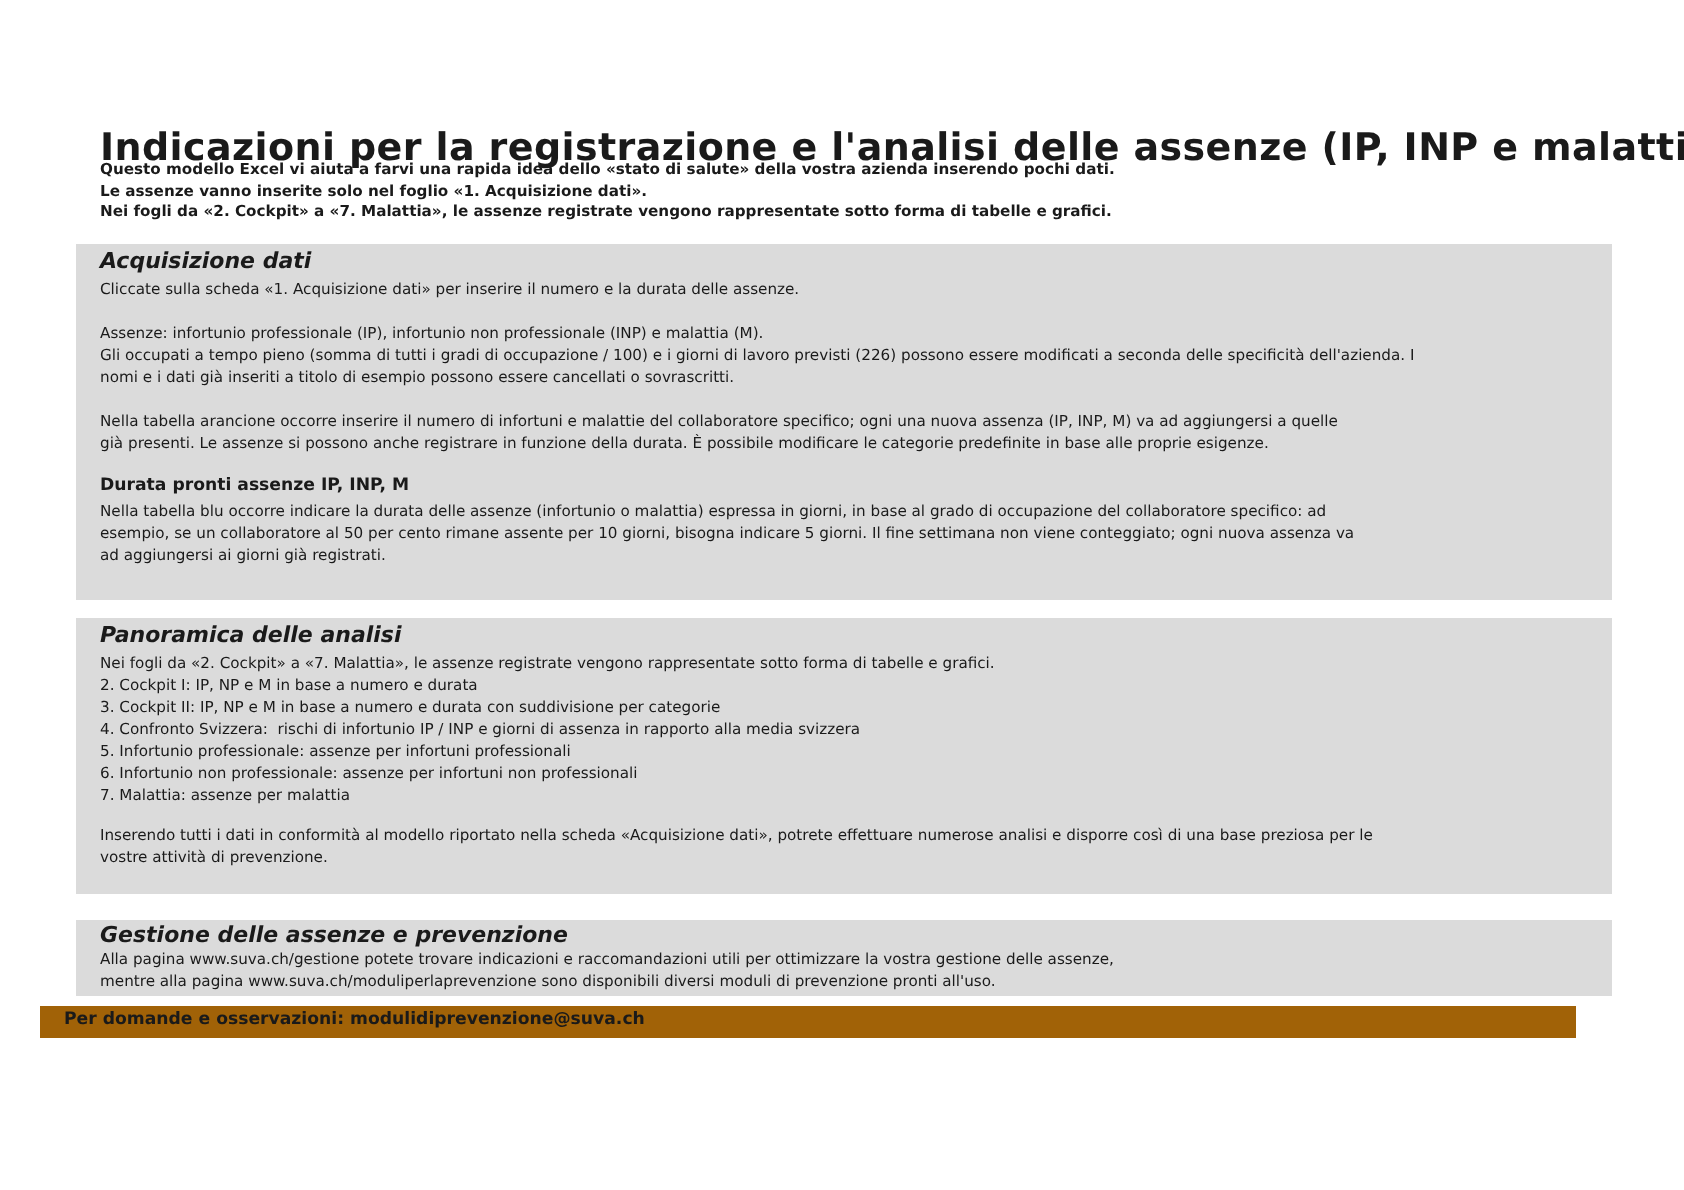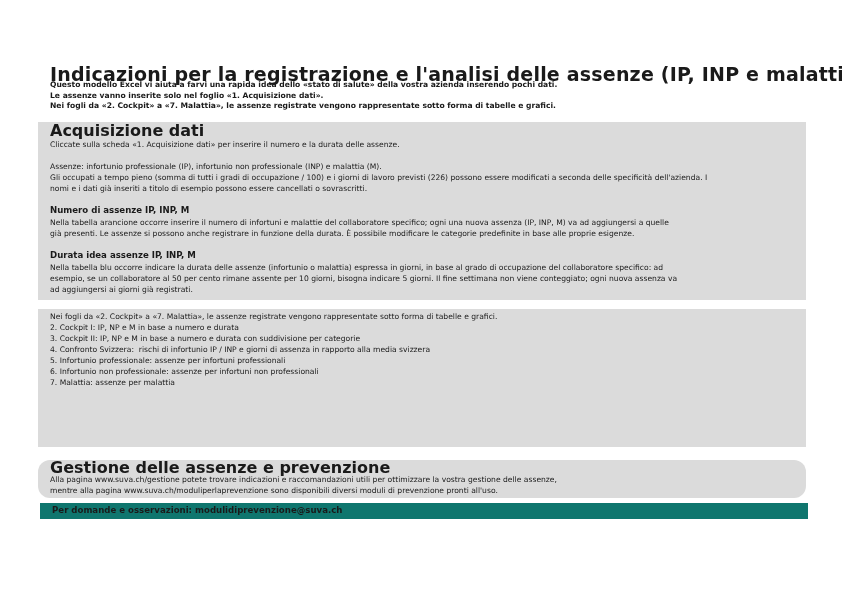--- a/index.html
+++ b/index.html
@@ -25,25 +25,26 @@
     white-space: pre;
   }
   .section {
     position: absolute;
     left: 38px;
     width: 752px;
     background: #dbdbdb;
     padding: 2px 4px 0 12px;
   }
   .h2 {
-    font-size: 16px;
+    font-size: 11px;
     font-weight: bold;
     line-height: 13px;
     margin: 0 0 2px 0;
     white-space: pre;
+    font-style: italic;
   }
   .h3 {
     font-size: 8.6px;
     font-weight: bold;
     line-height: 11px;
     margin: 0 0 1px 0;
     white-space: pre;
   }
   .para {
     font-size: 7.6px;
@@ -53,24 +54,24 @@
   }
   .para.last { margin-bottom: 0; }
   .list { margin: 0 0 9px 0; }
   .list-item {
     font-size: 7.6px;
     line-height: 11px;
     white-space: pre;
   }
   .contact-bar {
     position: absolute;
-    left: 40px;
+    left: 20px;
     width: 752px;
     height: 14px;
-    background: #0f766e;
+    background: #a16207;
     padding: 2px 4px 0 12px;
   }
   .contact-text {
     font-size: 8.6px;
     font-weight: bold;
     line-height: 10px;
     white-space: pre;
   }
   .tight { line-height: 10.5px; }
 </style>
@@ -82,42 +83,44 @@
 <div class="abs body-text" style="left:50px; top:80px;font-weight:bold;">Questo modello Excel vi aiuta a farvi una rapida idea dello «stato di salute» della vostra azienda inserendo pochi dati.
 Le assenze vanno inserite solo nel foglio «1. Acquisizione dati».
 Nei fogli da «2. Cockpit» a «7. Malattia», le assenze registrate vengono rappresentate sotto forma di tabelle e grafici.</div>
 
 <div class="section" style="top:122px; height:176px;">
   <div class="h2">Acquisizione dati</div>
   <p class="para">Cliccate sulla scheda «1. Acquisizione dati» per inserire il numero e la durata delle assenze.</p>
   <p class="para">Assenze: infortunio professionale (IP), infortunio non professionale (INP) e malattia (M).
 Gli occupati a tempo pieno (somma di tutti i gradi di occupazione / 100) e i giorni di lavoro previsti (226) possono essere modificati a seconda delle specificità dell'azienda. I
 nomi e i dati già inseriti a titolo di esempio possono essere cancellati o sovrascritti.</p>
-  <div class="h3">Numero di assenze IP, INP, M</div>
   <p class="para">Nella tabella arancione occorre inserire il numero di infortuni e malattie del collaboratore specifico; ogni una nuova assenza (IP, INP, M) va ad aggiungersi a quelle
 già presenti. Le assenze si possono anche registrare in funzione della durata. È possibile modificare le categorie predefinite in base alle proprie esigenze.</p>
-  <div class="h3">Durata idea assenze IP, INP, M</div>
+  <div class="h3">Durata pronti assenze IP, INP, M</div>
   <p class="para last">Nella tabella blu occorre indicare la durata delle assenze (infortunio o malattia) espressa in giorni, in base al grado di occupazione del collaboratore specifico: ad
 esempio, se un collaboratore al 50 per cento rimane assente per 10 giorni, bisogna indicare 5 giorni. Il fine settimana non viene conteggiato; ogni nuova assenza va
 ad aggiungersi ai giorni già registrati.</p>
 </div>
 
 <div class="section" style="top:309px; height:136px;">
+  <div class="h2">Panoramica delle analisi</div>
   <div class="list-item">Nei fogli da «2. Cockpit» a «7. Malattia», le assenze registrate vengono rappresentate sotto forma di tabelle e grafici.</div>
   <div class="list">
     <div class="list-item">2. Cockpit I: IP, NP e M in base a numero e durata</div>
     <div class="list-item">3. Cockpit II: IP, NP e M in base a numero e durata con suddivisione per categorie</div>
     <div class="list-item">4. Confronto Svizzera:  rischi di infortunio IP / INP e giorni di assenza in rapporto alla media svizzera</div>
     <div class="list-item">5. Infortunio professionale: assenze per infortuni professionali</div>
     <div class="list-item">6. Infortunio non professionale: assenze per infortuni non professionali</div>
     <div class="list-item">7. Malattia: assenze per malattia</div>
   </div>
+  <p class="para last">Inserendo tutti i dati in conformità al modello riportato nella scheda «Acquisizione dati», potrete effettuare numerose analisi e disporre così di una base preziosa per le
+vostre attività di prevenzione.</p>
 </div>
 
-<div class="section" style="top:460px; height:37px; padding-top:1px;border-radius:12px;">
+<div class="section" style="top:460px; height:37px; padding-top:1px;">
   <div class="h2" style="margin-bottom:1px;">Gestione delle assenze e prevenzione</div>
   <p class="para last tight">Alla pagina www.suva.ch/gestione potete trovare indicazioni e raccomandazioni utili per ottimizzare la vostra gestione delle assenze,
 mentre alla pagina www.suva.ch/moduliperlaprevenzione sono disponibili diversi moduli di prevenzione pronti all'uso.</p>
 </div>
 
 <div class="contact-bar" style="top:503px;">
   <div class="contact-text">Per domande e osservazioni: modulidiprevenzione@suva.ch</div>
 </div>
 
 </body></html>

